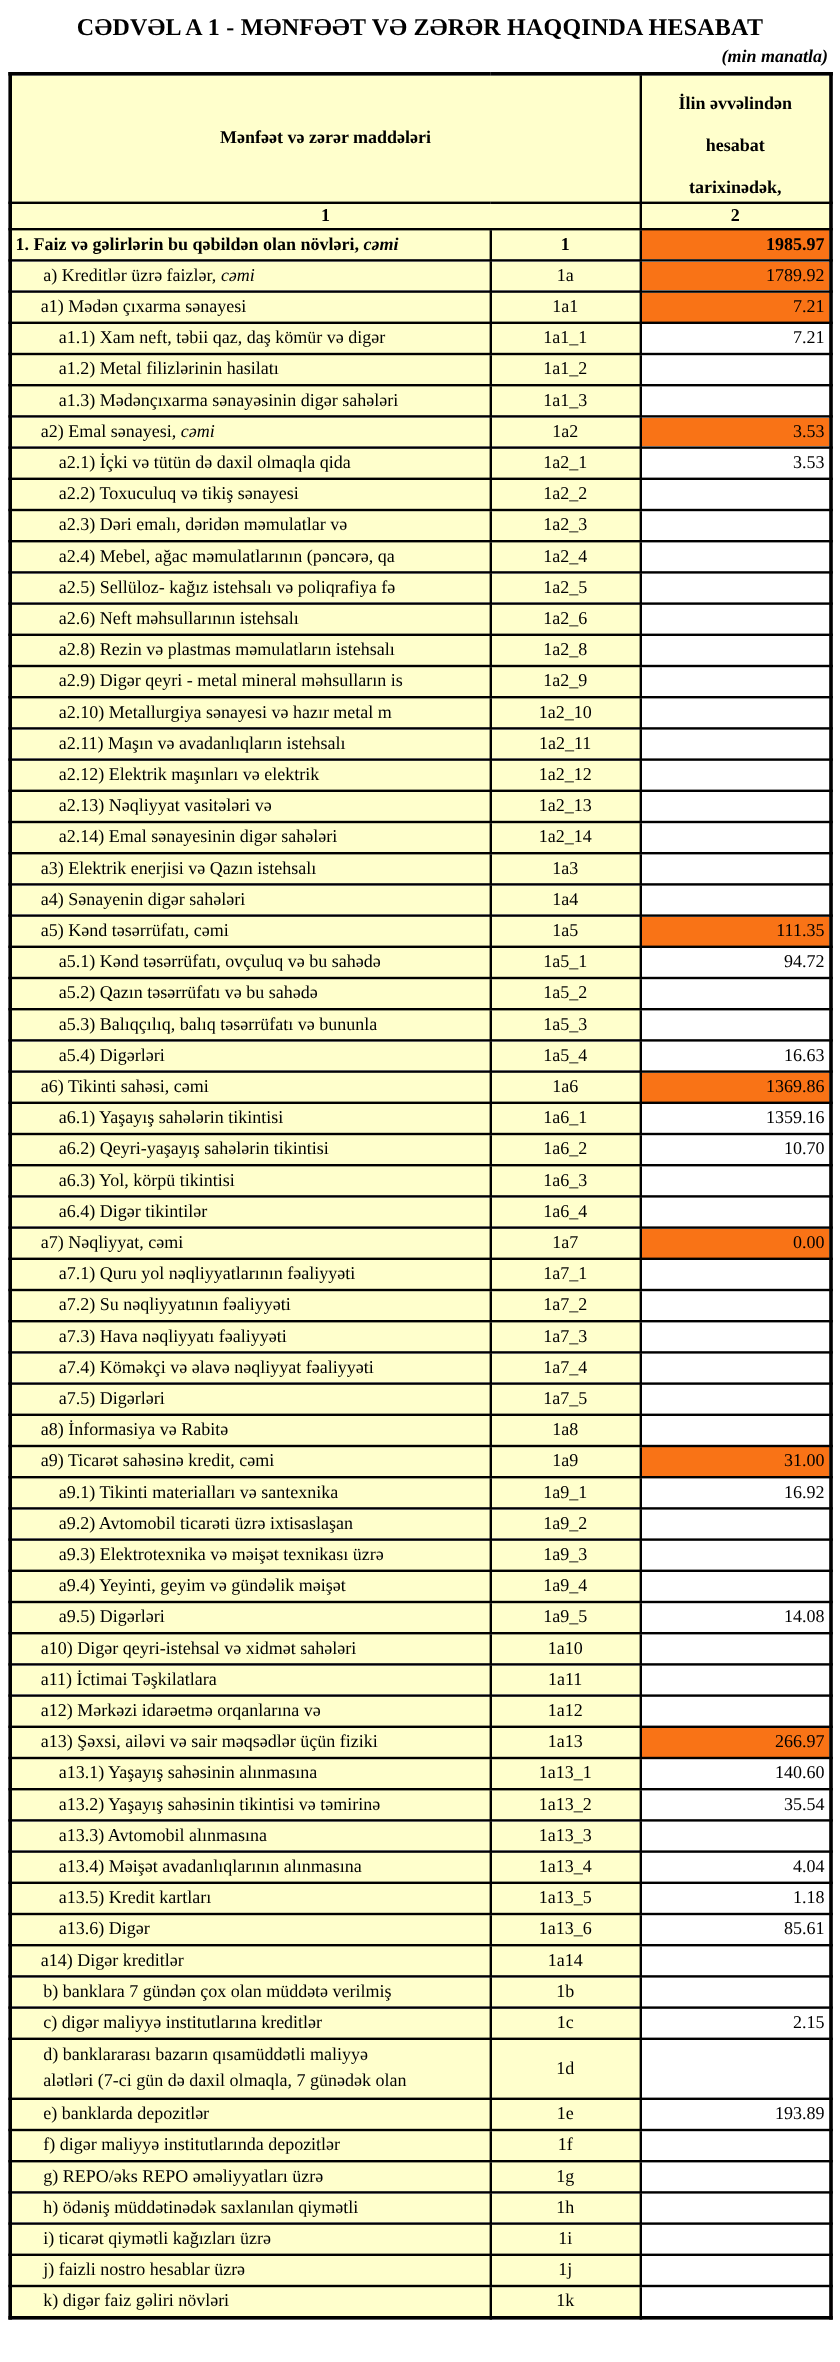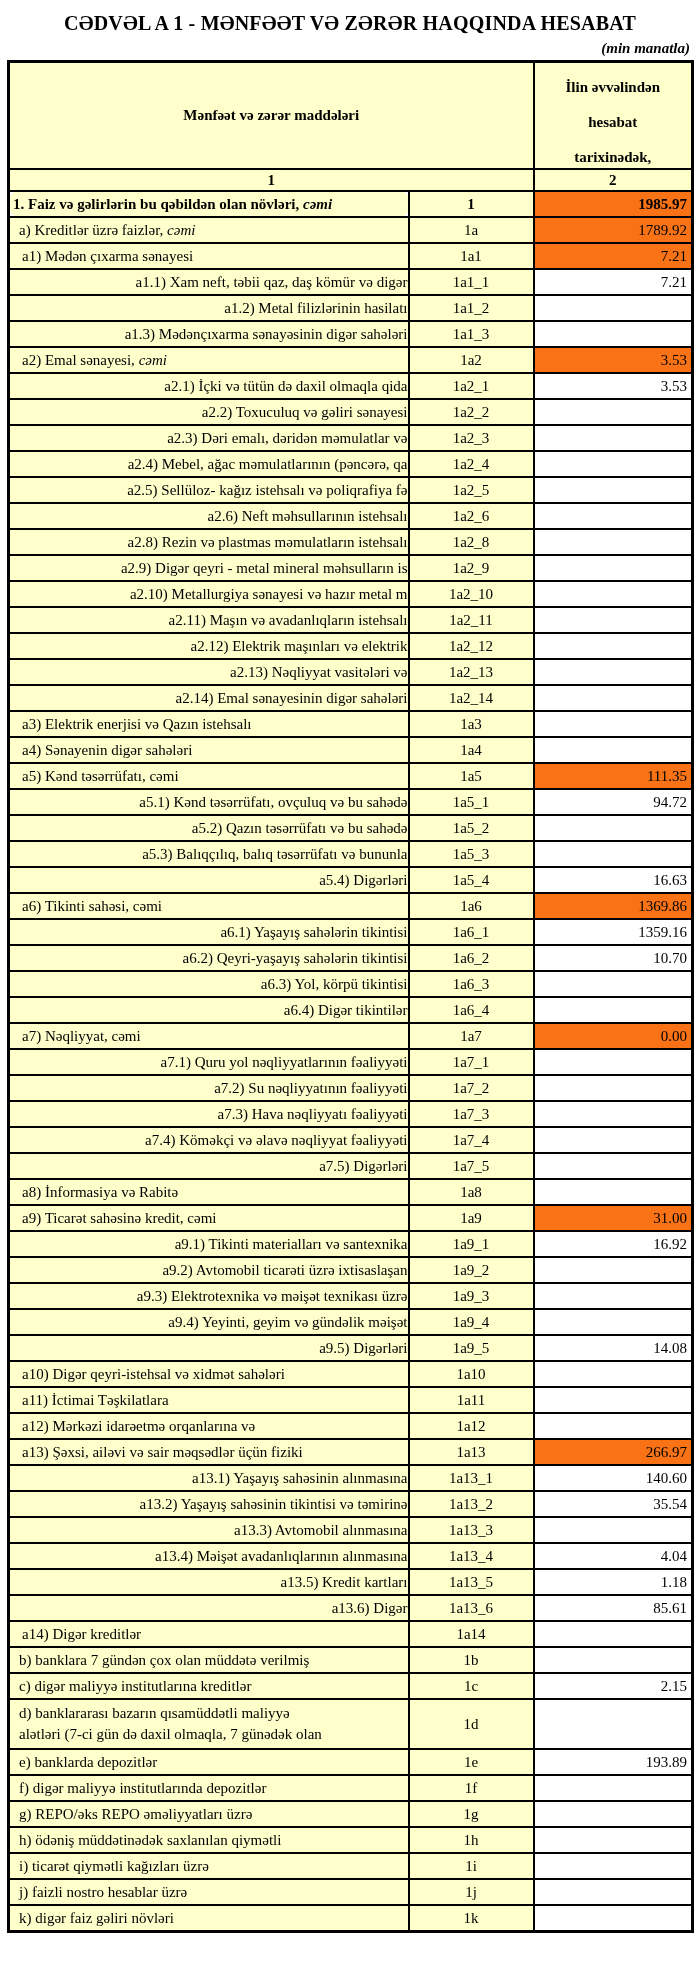--- a/index.html
+++ b/index.html
@@ -56,24 +56,24 @@
   tbody td { height: 24px; }
   td.c-label {
     text-align: left;
     white-space: nowrap;
   }
   td.c-label.wrap {
     white-space: pre-wrap;
     line-height: 21px;
     height: 48px;
   }
-  td.c-label.lvl0 { padding-left: 3px; border-radius: 10px; }
-  td.c-label.lvl1 { padding-left: 9px; margin-left: 15px; }
-  td.c-label.lvl2 { padding-left: 12px; }
-  td.c-label.lvl3 { padding-left: 56px; text-align: right; }
+  td.c-label.lvl0 { padding-left: 3px; }
+  td.c-label.lvl1 { padding-left: 26px; margin-left: 15px; }
+  td.c-label.lvl2 { padding-left: 24px; }
+  td.c-label.lvl3 { padding-left: 39px; }
   td.c-code { text-align: center; }
   td.c-value {
     text-align: right;
     padding-right: 4px;
   }
   td.c-value.input { background: #ffffff; }
   td.c-value.agg { background: #f97316; }
   .b { font-weight: bold; }
 </style>
 </head>
@@ -138,21 +138,21 @@
           <td class="c-label lvl2">a2) Emal sənayesi, <i>cəmi</i></td>
           <td class="c-code">1a2</td>
           <td class="c-value agg">3.53</td>
         </tr>
         <tr>
           <td class="c-label lvl3">a2.1) İçki və tütün də daxil olmaqla qida</td>
           <td class="c-code">1a2_1</td>
           <td class="c-value input">3.53</td>
         </tr>
         <tr>
-          <td class="c-label lvl3">a2.2) Toxuculuq və gəliri sənayesi</td>
+          <td class="c-label lvl3">a2.2) Toxuculuq və tikiş sənayesi</td>
           <td class="c-code">1a2_2</td>
           <td class="c-value input"></td>
         </tr>
         <tr>
           <td class="c-label lvl3">a2.3) Dəri emalı, dəridən məmulatlar və</td>
           <td class="c-code">1a2_3</td>
           <td class="c-value input"></td>
         </tr>
         <tr>
           <td class="c-label lvl3">a2.4) Mebel, ağac məmulatlarının (pəncərə, qa</td>

